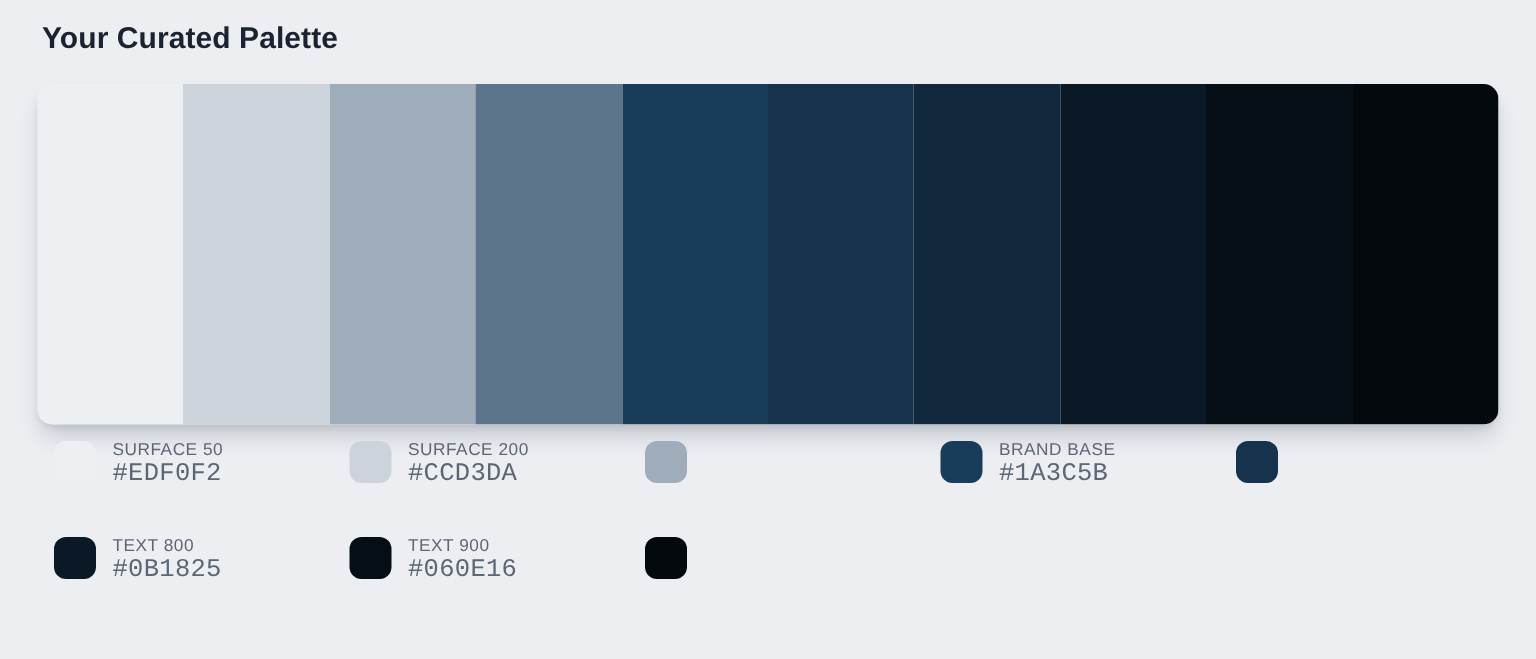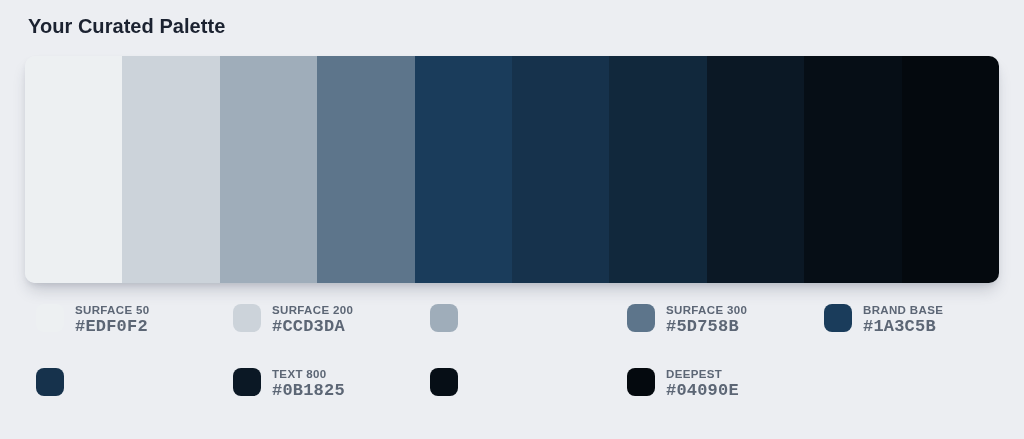--- a/index.html
+++ b/index.html
@@ -42,27 +42,26 @@
   }
   .palette-band {
     flex: 1 1 0;
     height: 100%;
   }
 
   
   .legend {
     position: absolute;
     left: 36px;
-    top: 302px;
+    top: 292px;
     width: 960px;
     display: grid;
     grid-template-columns: repeat(5, 197px);
     grid-auto-rows: 64px;
     row-gap: 0px;
-    font-weight: bold;
   }
   .legend-item {
     display: flex;
     align-items: flex-start;
     gap: 11px;
     height: 40px;
   }
   .legend-chip {
     width: 28px;
     height: 28px;
@@ -123,46 +122,39 @@
       <div class="legend-chip" style="background: rgb(204, 211, 218);"></div>
       <div class="legend-text">
         <div class="legend-name">SURFACE 200</div>
         <div class="legend-hex">#CCD3DA</div>
       </div>
     </div>
     <div class="legend-item">
       <div class="legend-chip" style="background: rgb(159, 173, 186);"></div>
     </div>
     <div class="legend-item">
-      <div class="legend-chip" style="background: rgb(93, 117, 139);"></div>
-      <div class="legend-text">
-        <div class="legend-name">SURFACE 300</div>
-        <div class="legend-hex">#5D758B</div>
-      </div>
-    </div>
-    <div class="legend-item">
       <div class="legend-chip" style="background: rgb(26, 60, 91);"></div>
       <div class="legend-text">
         <div class="legend-name">BRAND BASE</div>
         <div class="legend-hex">#1A3C5B</div>
       </div>
     </div>
     <div class="legend-item">
       <div class="legend-chip" style="background: rgb(22, 50, 76);"></div>
     </div>
     <div class="legend-item">
       <div class="legend-chip" style="background: rgb(11, 24, 37);"></div>
       <div class="legend-text">
         <div class="legend-name">TEXT 800</div>
         <div class="legend-hex">#0B1825</div>
       </div>
     </div>
     <div class="legend-item">
       <div class="legend-chip" style="background: rgb(6, 14, 22);"></div>
+      <div class="legend-text">
+        <div class="legend-name">TEXT 900</div>
+        <div class="legend-hex">#060E16</div>
+      </div>
     </div>
     <div class="legend-item">
       <div class="legend-chip" style="background: rgb(4, 9, 14);"></div>
-      <div class="legend-text">
-        <div class="legend-name">DEEPEST</div>
-        <div class="legend-hex">#04090E</div>
-      </div>
     </div>
   </div>
 
 </body></html>

